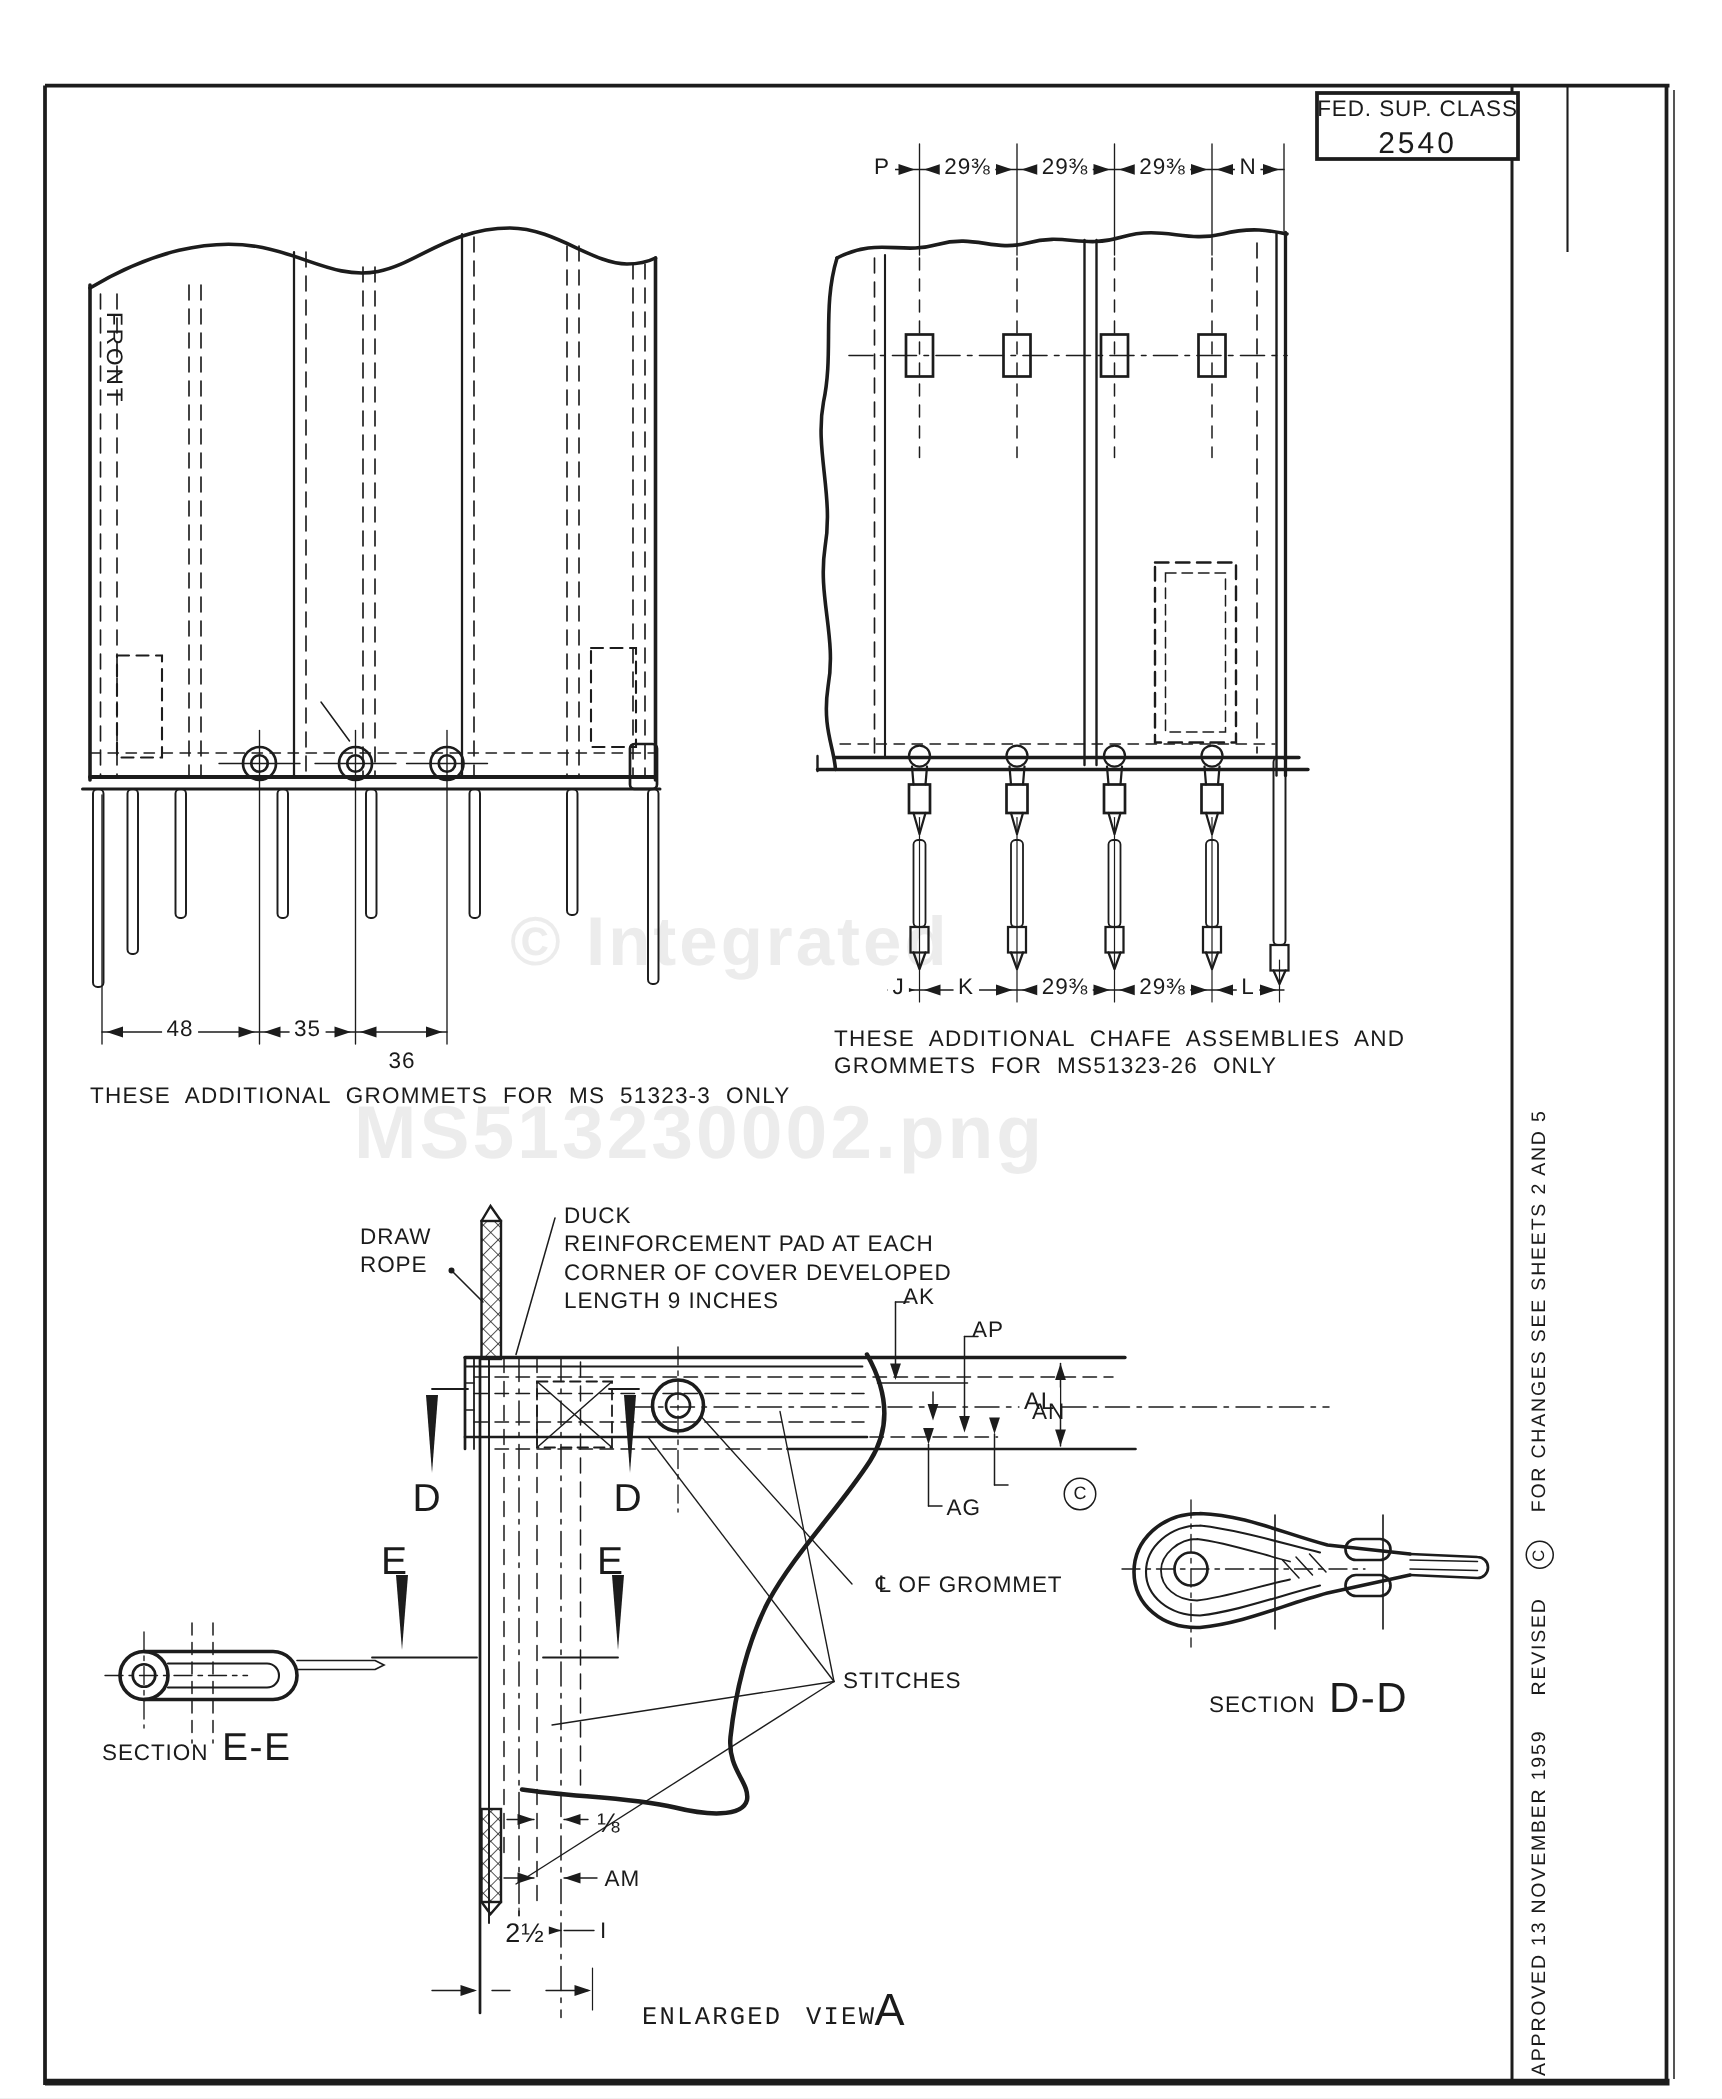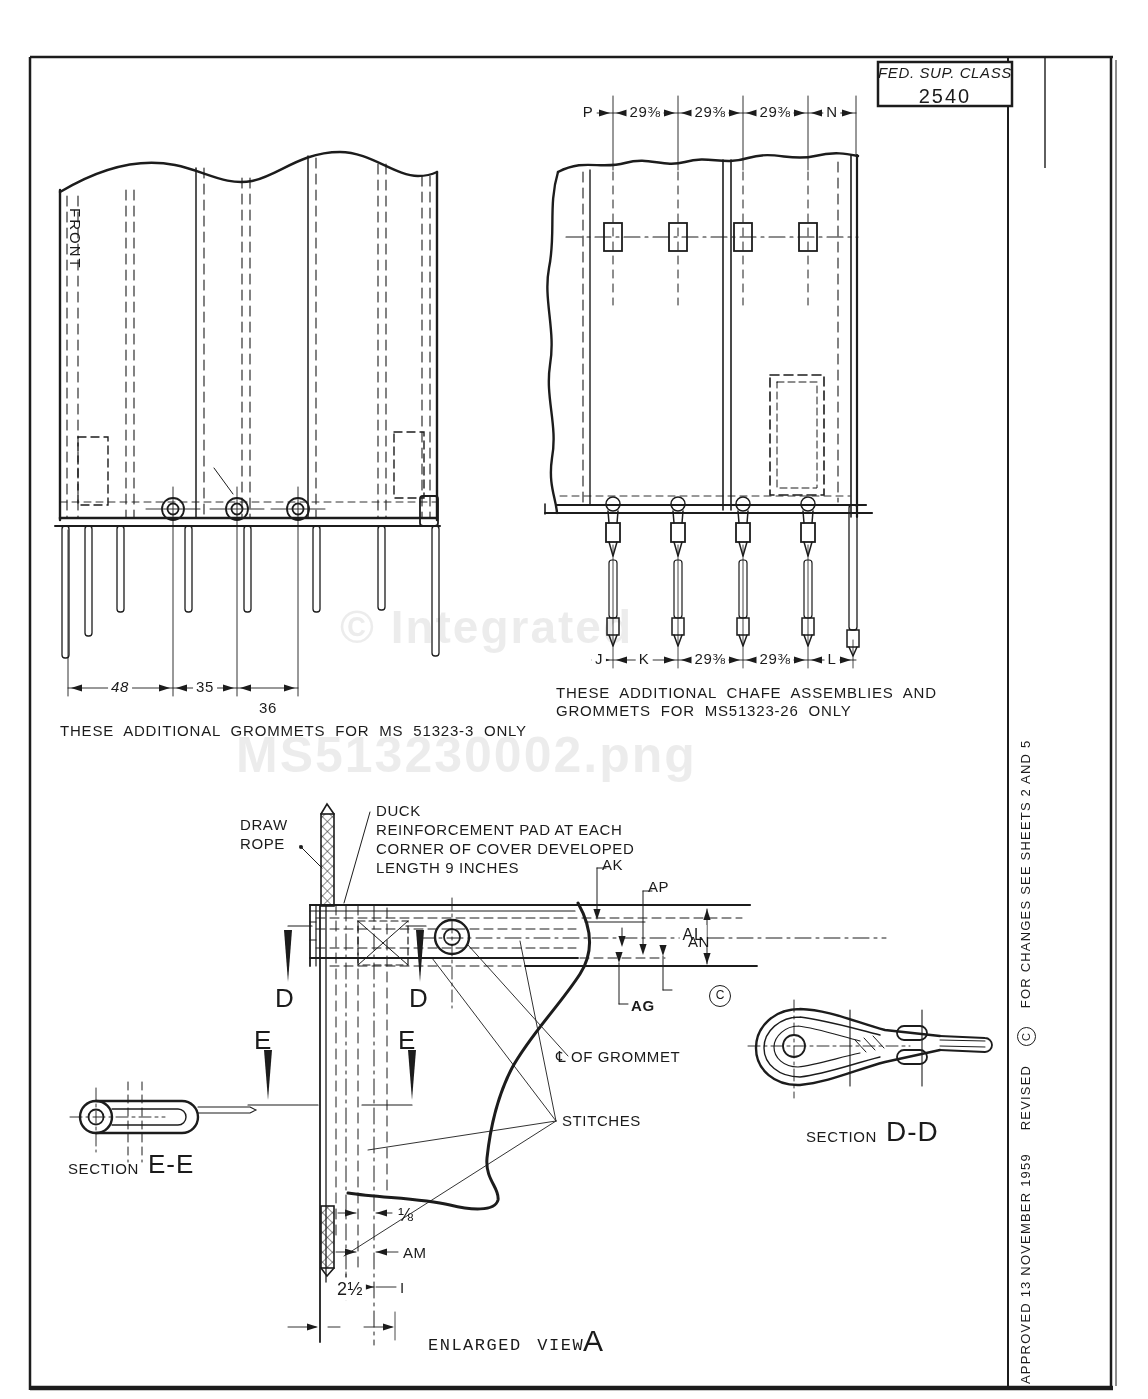--- a/index.html
+++ b/index.html
@@ -393,25 +393,25 @@
       <rect x="897" y="1026" width="30" height="14" rx="7" stroke-width="1.8"></rect>
       <rect x="897" y="1050" width="30" height="14" rx="7" stroke-width="1.8"></rect>
       <path d="M855,1040 L866,1052 M864,1038 L875,1050 M873,1036 L884,1048" stroke-width="1"></path>
       <line x1="748" y1="1046" x2="910" y2="1046" stroke-width="0.9" stroke-dasharray="12,4,3,4"></line>
       <line x1="794" y1="1000" x2="794" y2="1098" stroke-width="0.9" stroke-dasharray="12,4,3,4"></line>
       <line x1="850" y1="1010" x2="850" y2="1086" stroke-width="1.1"></line>
       <line x1="922" y1="1010" x2="922" y2="1086" stroke-width="1.1"></line>
     </g>
   </svg>
 
-  <div class="lbl" style="left:945px;top:64px;transform:translateX(-50%);font-style:italic;">FED. SUP. CLASS</div>
+  <div class="lbl" style="left:945px;top:64px;transform:translateX(-50%);">FED. SUP. CLASS</div>
   <div class="lbl" style="left:945px;top:84px;transform:translateX(-50%);font-size:20px;letter-spacing:2px;">2540</div>
 
   <div class="lbl rot90" style="left:84px;top:208px;">FRONT</div>
-  <div class="lbl dim" style="left:120px;top:688px;font-style:italic;">48</div>
+  <div class="lbl dim" style="left:120px;top:688px;">48</div>
   <div class="lbl dim" style="left:205px;top:688px;">35</div>
   <div class="lbl dim" style="left:268px;top:688px;margin-top:21px;">36</div>
   <div class="lbl note" style="left:60px;top:722px;">THESE ADDITIONAL GROMMETS FOR MS 51323-3 ONLY</div>
 
   <div class="lbl dim" style="left:588px;top:113px;">P</div>
   <div class="lbl dim" style="left:645px;top:113px;">29⅜</div>
   <div class="lbl dim" style="left:710px;top:113px;">29⅜</div>
   <div class="lbl dim" style="left:775px;top:113px;">29⅜</div>
   <div class="lbl dim" style="left:832px;top:113px;">N</div>
   <div class="lbl dim" style="left:599px;top:660px;">J</div>
@@ -429,23 +429,23 @@
   <div class="lbl" style="left:376px;top:801px;line-height:19px;">
     <div>DUCK</div>
     <div>REINFORCEMENT PAD AT EACH</div>
     <div>CORNER OF COVER DEVELOPED</div>
     <div>LENGTH 9 INCHES</div>
   </div>
   <div class="lbl" style="left:602px;top:856px;">AK</div>
   <div class="lbl" style="left:648px;top:878px;">AP</div>
   <div class="lbl dim" style="left:693px;top:936px;font-size:16px;">AL</div>
   <div class="lbl" style="left:676px;top:933px;margin-left:12px;">AN</div>
-  <div class="lbl" style="left:631px;top:997px;font-weight:bold;">AG</div>
+  <div class="lbl" style="left:631px;top:997px;">AG</div>
   <div class="circleC" style="left:720px;top:996px;">C</div>
-  <div class="lbl" style="left:556px;top:1048px;">℄ OF GROMMET</div>
+  <div class="lbl" style="left:584px;top:1048px;">℄ OF GROMMET</div>
   <div class="lbl" style="left:562px;top:1112px;">STITCHES</div>
   <div class="lbl seclet" style="left:275px;top:982px;">D</div>
   <div class="lbl seclet" style="left:409px;top:982px;">D</div>
   <div class="lbl seclet" style="left:254px;top:1024px;">E</div>
   <div class="lbl seclet" style="left:398px;top:1024px;">E</div>
   <div class="lbl" style="left:398px;top:1204px;font-size:18px;">⅛</div>
   <div class="lbl" style="left:403px;top:1244px;">AM</div>
   <div class="lbl" style="left:400px;top:1279px;">I</div>
   <div class="lbl dim" style="left:350px;top:1290px;font-size:18px;">2½</div>
   <div class="lbl caption" style="left:428px;top:1335px;">ENLARGED VIEW</div>

